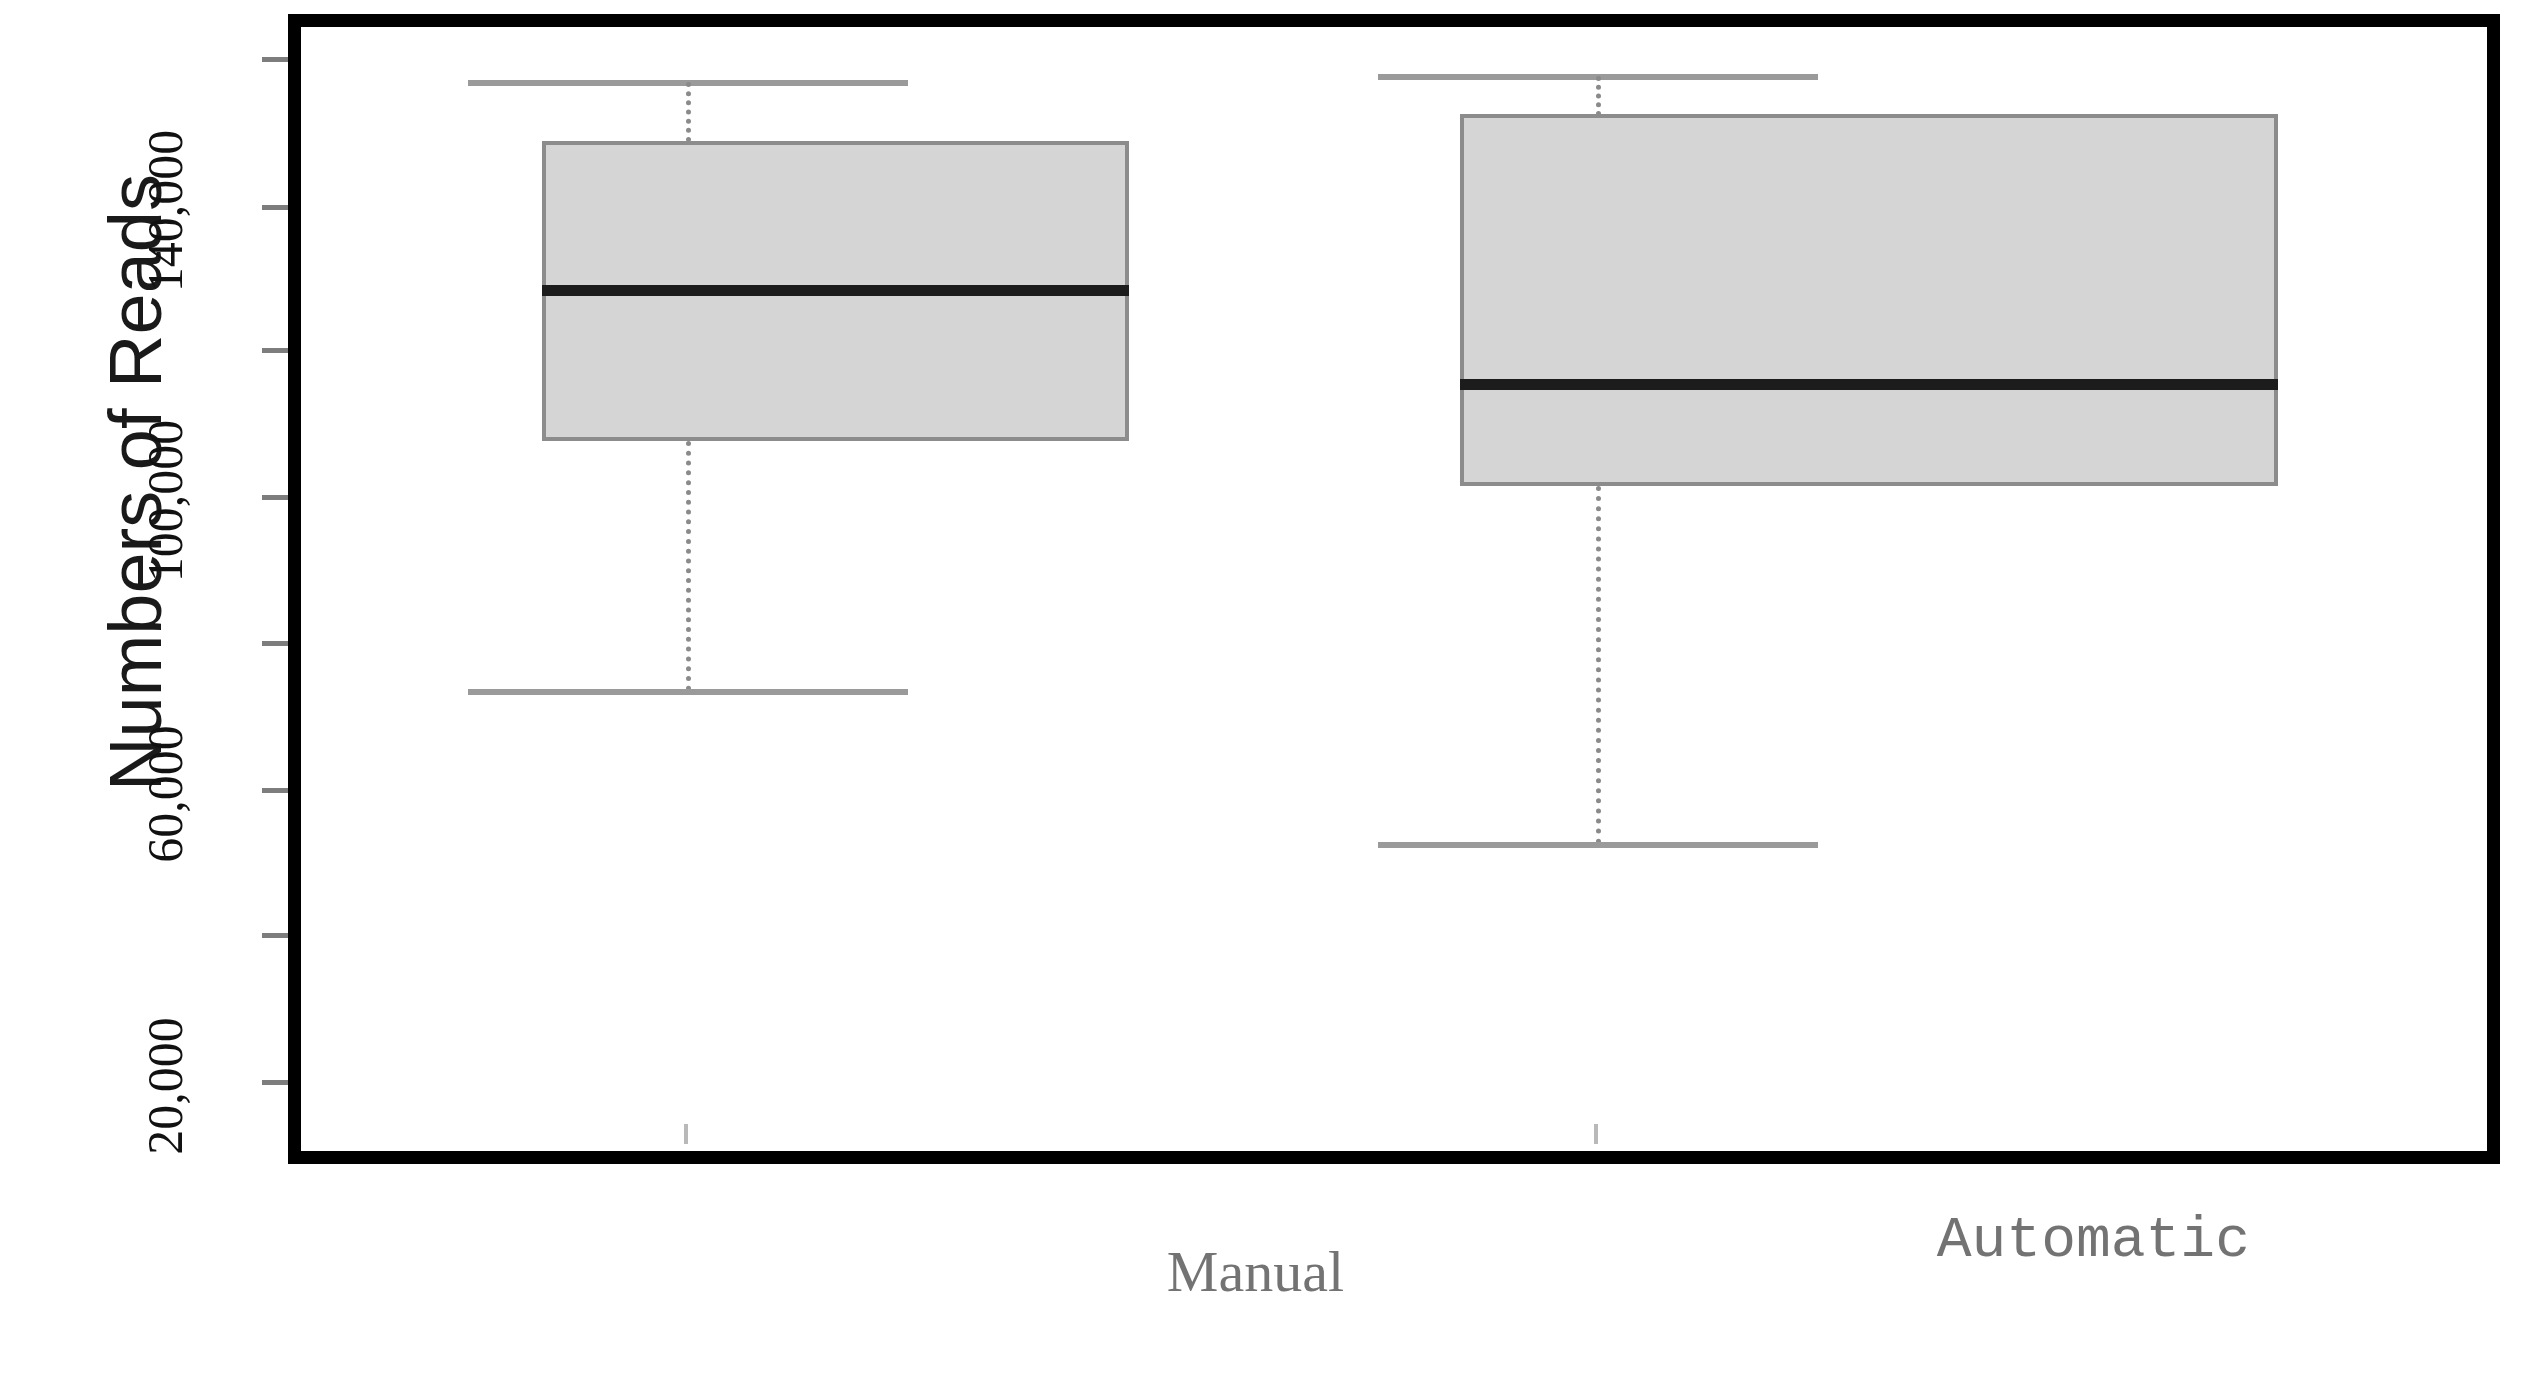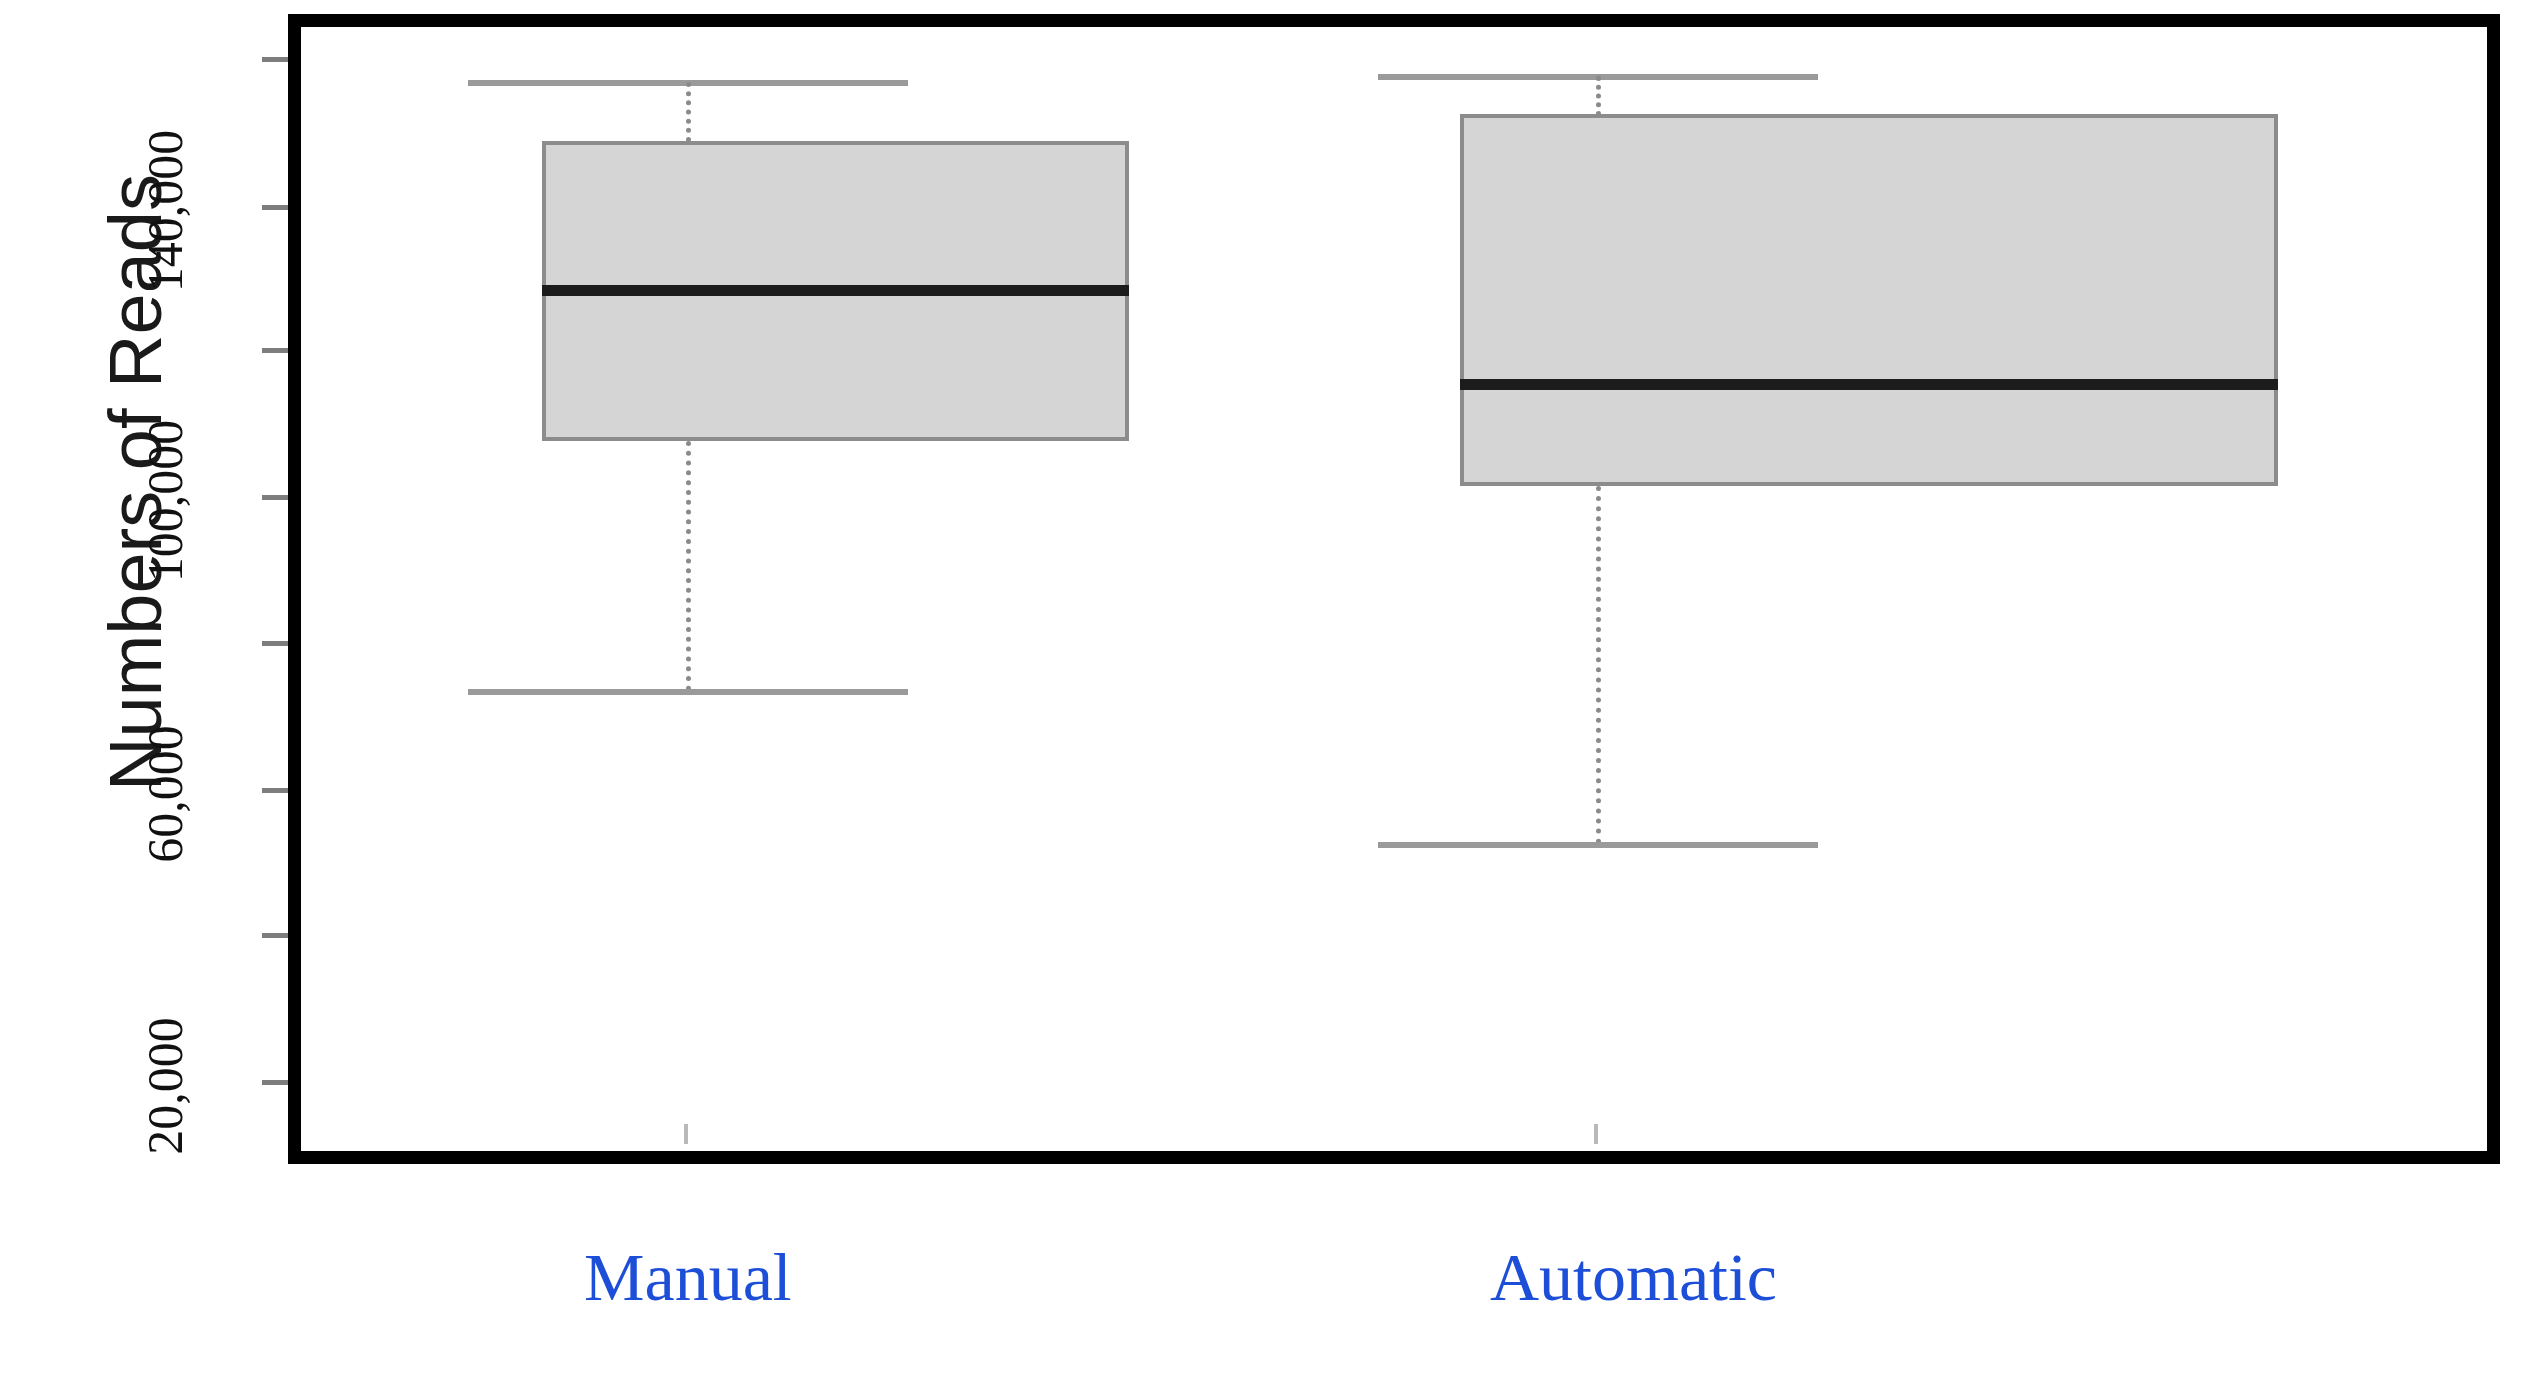--- a/index.html
+++ b/index.html
@@ -108,23 +108,23 @@
     position: absolute;
     width: 4px;
     height: 20px;
     background: #b9b9b9;
   }
 
   
   .xcat-label {
     position: absolute;
     font-family: "Liberation Serif", serif;
-    font-size: 68px;
-    color: #1d4ed8;
-    text-align: left;
+    font-size: 58px;
+    color: #737373;
+    text-align: right;
     white-space: nowrap;
   }
 </style>
 </head>
 <body>
 
 <div id="figure">
 
   <div id="y-axis-title">Numbers of Reads</div>
 
@@ -171,15 +171,15 @@
 
     <div class="whisker-stem" style="left:1308px; top:472px; height:358px;"></div>
 
     <div class="whisker-cap" style="left:1090px; top:828px; width:440px;"></div>
 
     <div class="xtick-mark" style="left:1306px; top:1110px;"></div>
 
   </div>
 
   <div class="xcat-label" style="left:584px; top:1238px; width:760px;">Manual</div>
-  <div class="xcat-label" style="left:1490px; top:1238px; width:760px;">Automatic</div>
+  <div class="xcat-label" style="left:1490px; top:1208px; width:760px;font-family:Liberation Mono, monospace;">Automatic</div>
 
 </div>
 
 </body></html>

